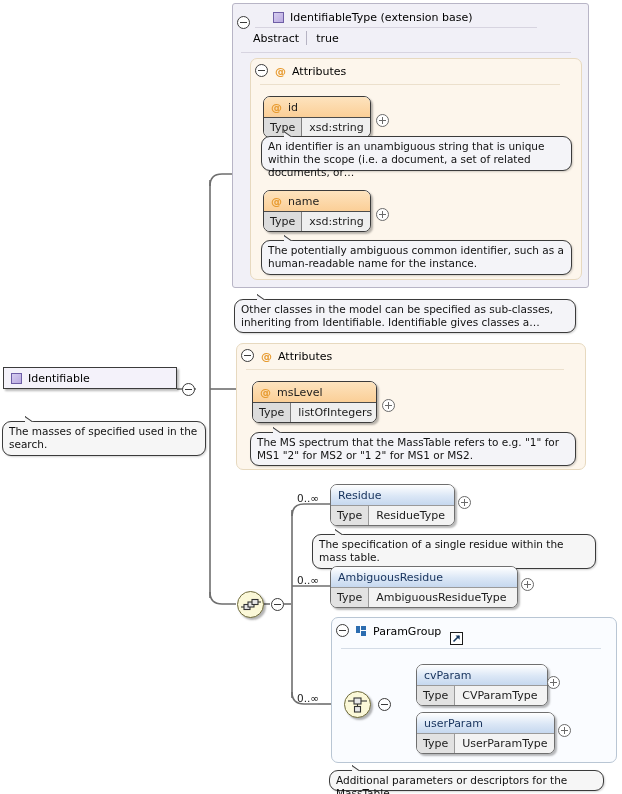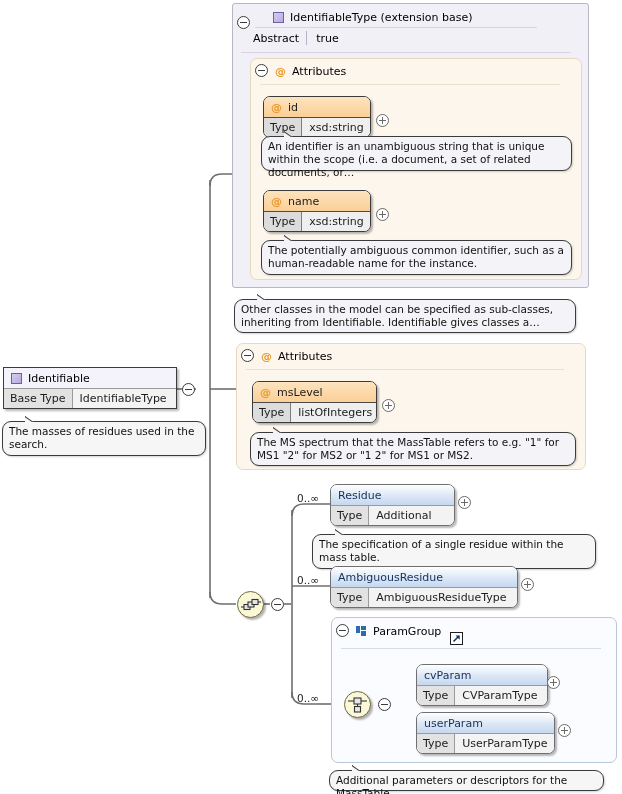--- a/index.html
+++ b/index.html
@@ -284,32 +284,28 @@
       <i></i>
     </span>
   <span>The MS spectrum that the MassTable refers to e.g. "1" for MS1 "2" for MS2 or "1 2" for MS1 or MS2.</span>
 </div>
 
 <div class="nodebox box-type" style="left:3px;top:367px;width:174px;">
   <div class="nb-title">
     <span class="ico-type"></span>
     <span>Identifiable</span>
   </div>
-  <div class="nb-row">
-    <span class="nb-k">Base Type</span>
-    <span class="nb-v">IdentifiableType</span>
-  </div>
 </div>
 <div class="toggle" style="left:182px;top:383px;"></div>
 
 <div class="doc plain" style="left:2px;top:421px;width:204px;height:35px;">
   <span class="tail" style="left:22px;">
       <i></i>
     </span>
-  <span>The masses of residues used in the search.</span>
+  <span>The masses of specified used in the search.</span>
 </div>
 
 <div class="comp" style="left:237px;top:591px;">
   <svg width="25" height="25" viewBox="0 0 25 25" xmlns="http://www.w3.org/2000/svg">
     <g stroke="#333" stroke-width="1.1" fill="#e7e7e7">
       <rect x="6" y="12.5" width="6" height="5"></rect>
       <rect x="10" y="10" width="6" height="5"></rect>
       <rect x="14" y="7.5" width="6" height="5"></rect>
     </g>
     <g stroke="#333" stroke-width="1.1">
@@ -320,21 +316,21 @@
 </div>
 <div class="toggle" style="left:271px;top:598px;"></div>
 
 <span class="card" style="left:297px;top:492px;">0..∞</span>
 <div class="nodebox box-elem" style="left:330px;top:484px;width:125px;">
   <div class="nb-title">
     <span>Residue</span>
   </div>
   <div class="nb-row">
     <span class="nb-k">Type</span>
-    <span class="nb-v">Additional</span>
+    <span class="nb-v">ResidueType</span>
   </div>
 </div>
 <div class="toggle plus grey" style="left:458px;top:496px;"></div>
 
 <div class="doc plain" style="left:312px;top:534px;width:284px;height:35px;">
   <span class="tail" style="left:22px;">
       <i></i>
     </span>
   <span>The specification of a single residue within the mass table.</span>
 </div>

